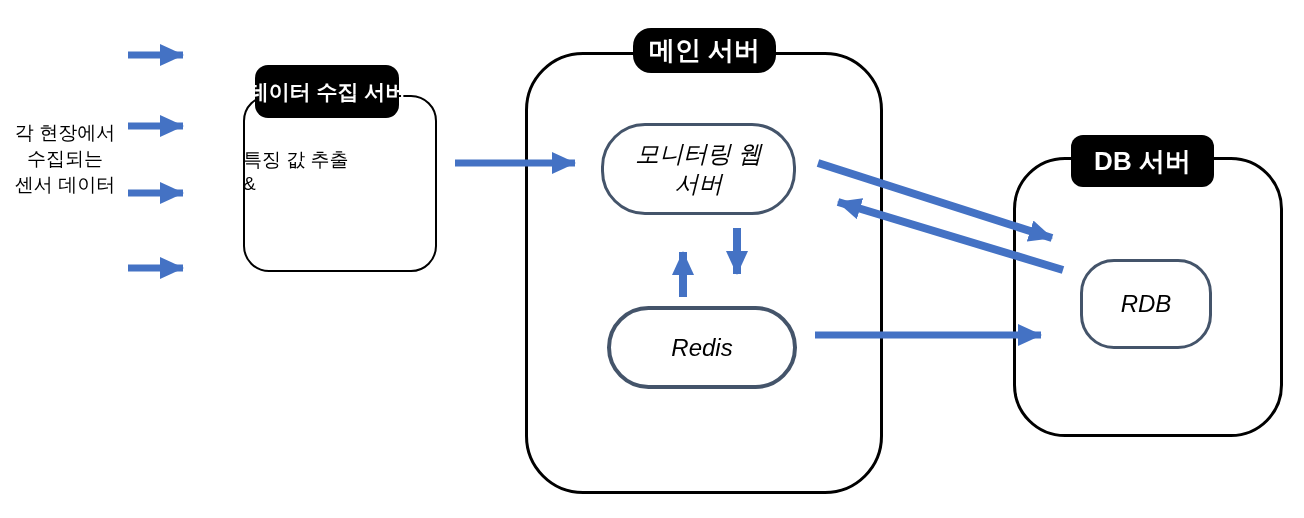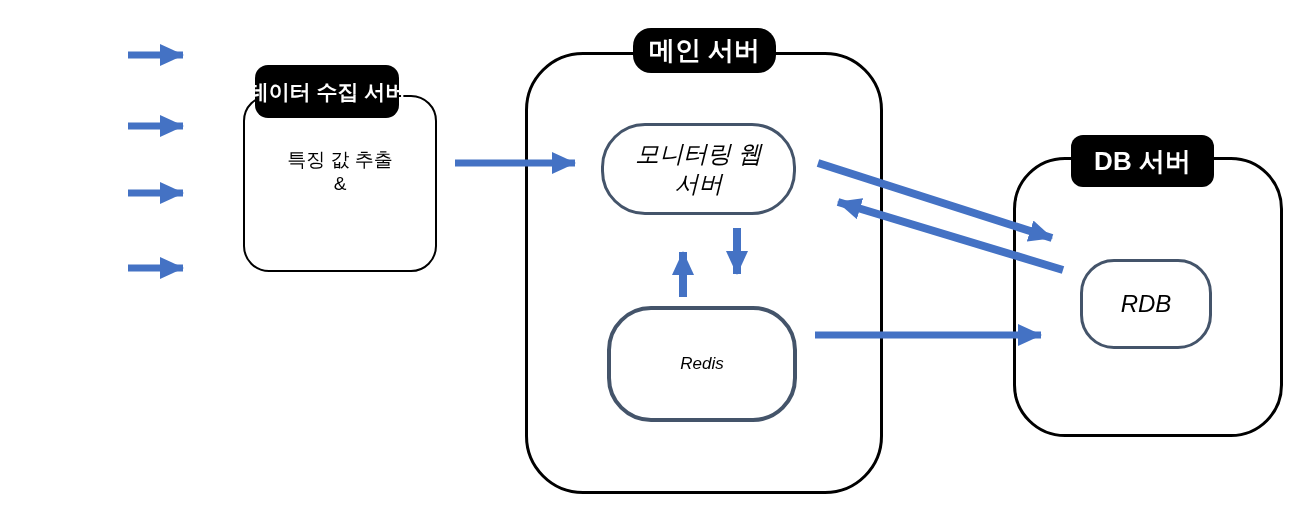--- a/index.html
+++ b/index.html
@@ -66,29 +66,29 @@
     display: flex;
     flex-direction: column;
     align-items: center;
     justify-content: center;
     text-align: center;
     color: var(--text, #000);
     z-index: 2;
     font-style: italic;
   }
   .web-node   { left: 601px;  top: 123px; width: 195px; height: 92px; border-radius: 44px; font-size: 24px; line-height: 30px; }
-  .redis-node { left: 607px;  top: 306px; width: 190px; height: 116px; border-radius: 44px; border-width: 4px; font-size: 17px; }
+  .redis-node { left: 607px;  top: 306px; width: 190px; height: 83px; border-radius: 44px; border-width: 4px; font-size: 24px; }
   .rdb-node   { left: 1080px; top: 259px; width: 132px; height: 90px; border-radius: 34px; font-size: 24px; }
 
   .collector-body {
     position: absolute;
     left: 243px;
     top: 148px;
     width: 194px;
-    text-align: center;
+    text-align: left;
     font-size: 19px;
     line-height: 24px;
     color: var(--text, #000);
     z-index: 2;
   }
   .collector-body span { display: block; }
 
   
   .arrows-layer {
     position: absolute;
@@ -100,20 +100,25 @@
   .arrow-line { stroke: var(--arrow, #4472C4); fill: none; }
   .arrow-head { fill: var(--arrow, #4472C4); }
   .w7 { stroke-width: 7px; }
   .w8 { stroke-width: 8px; }
 </style>
 </head>
 <body>
 
 <div class="canvas">
 
+  <div class="source-label">
+    <span>각 현장에서</span>
+    <span>수집되는</span>
+    <span>센서 데이터</span>
+  </div>
 
   <div class="container-box collector-box"></div>
   <div class="black-label collector-label">데이터 수집 서버</div>
   <div class="collector-body">
     <span>특징 값 추출</span>
     <span>&amp;</span>
   </div>
 
   <div class="container-box main-box"></div>
   <div class="black-label main-label">메인 서버</div>

